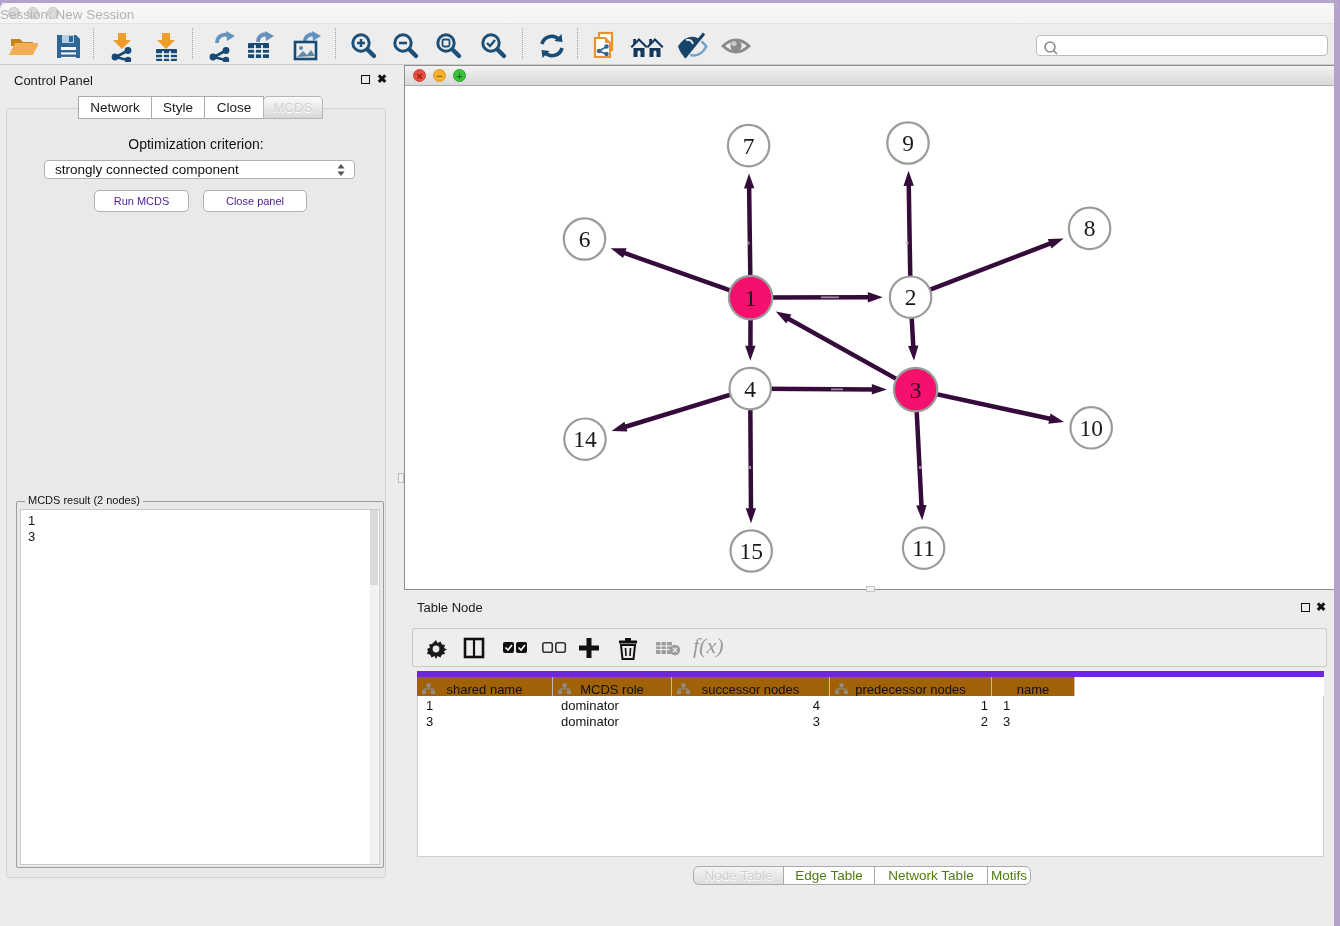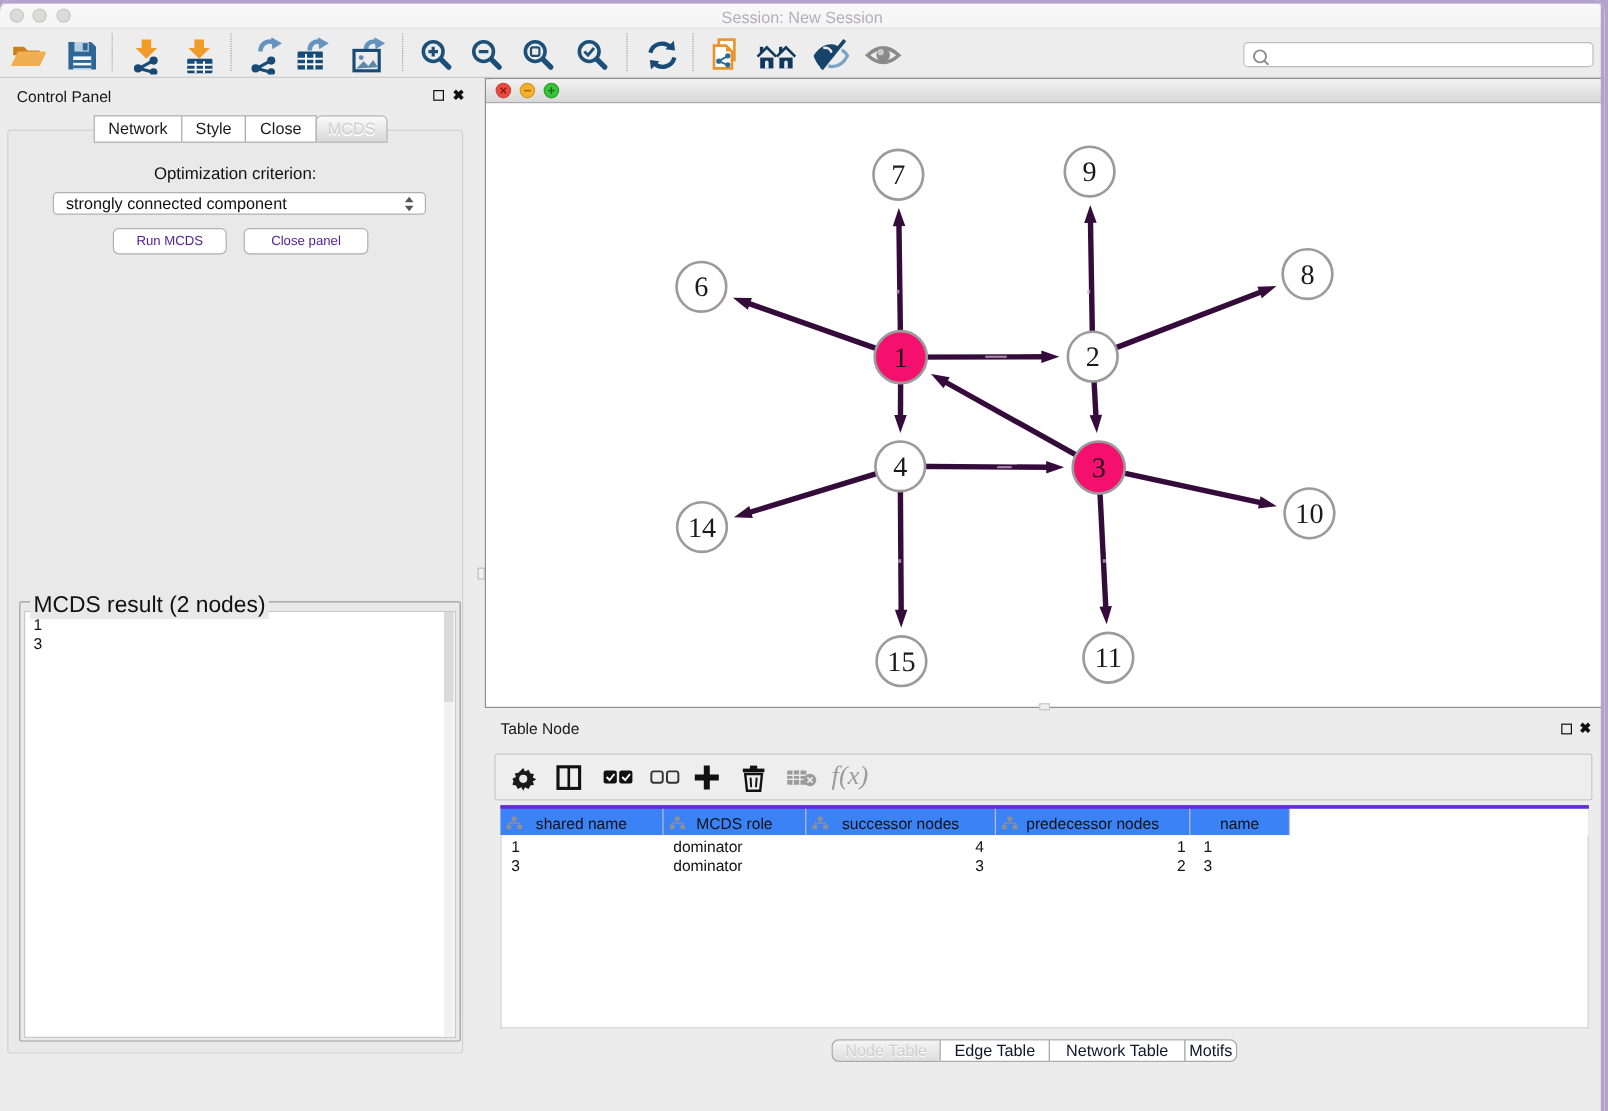--- a/index.html
+++ b/index.html
@@ -1,55 +1,55 @@
 <!DOCTYPE html>
 <html><head><meta charset="utf-8"><style>
 *{margin:0;padding:0;box-sizing:border-box}
 html,body{width:1340px;height:926px;overflow:hidden;font-family:"Liberation Sans",sans-serif;background:#b4a2cc}
 #rightstrip{position:absolute;right:0;top:0;width:3px;height:926px;background:#b4a2cc;z-index:60}
 #win{position:absolute;left:0;top:0;width:1337px;height:926px;background:#ececec;border-radius:9px 9px 0 0;overflow:hidden}
 #purpletop{position:absolute;left:0;top:0;width:1340px;height:3px;background:#b4a2cc;z-index:60}
 #titlebar{position:absolute;left:0;top:3px;width:100%;height:20px;background:linear-gradient(#f9f9f9,#f4f4f4);border-radius:9px 9px 0 0}
 #titlebar .tl{position:absolute;top:3.5px;width:12px;height:12px;border-radius:50%;background:#dbdbda;border:1px solid #c7c7c6}
-#title{position:absolute;top:4px;left:0;width:100%;text-align:center;font-size:13.5px;color:#b3b0b5}
+#title{position:absolute;top:4px;left:0;width:100%;text-align:left;font-size:13.5px;color:#b3b0b5}
 #toolbar{position:absolute;left:0;top:23px;width:100%;height:42px;background:#ededed;border-top:1px solid #e2e2e2;border-bottom:1px solid #cdcdcd}
 .sep{position:absolute;top:4px;height:31px;width:0;border-left:1px dotted #9f9f9f}
 .tbi{position:absolute;top:0}
 #search{position:absolute;left:1036px;top:11px;width:292px;height:21px;background:#fff;border:1px solid #bdbdbd;border-radius:4px}
 
 #cp-head{position:absolute;left:0;top:66px;width:392px;height:24px}
 #cp-title{position:absolute;left:14px;top:7px;font-size:13px;color:#1a1a1a}
 .wsq{position:absolute;width:9px;height:9px;border:1.5px solid #111}
 .wx{position:absolute;font-size:12px;font-weight:bold;color:#111}
 #cp-body{position:absolute;left:6px;top:108px;width:380px;height:770px;background:#e9e9e9;border:1px solid #d2d2d2;border-radius:3px}
 .tab{position:absolute;top:96px;height:23px;background:#fff;border:1px solid #ababab;font-size:13.5px;color:#1a1a1a;text-align:center;line-height:21px;z-index:3}
 .tabsel{background:linear-gradient(#fbfbfb,#d8d8d8);color:#cfcfcf;text-shadow:0 1px 0 #fff;border-radius:5px 5px 0 0;border:1px solid #b5b5b5}
 #optlabel{position:absolute;left:0;top:136px;width:392px;text-align:center;font-size:14px;color:#111}
 #dropdown{position:absolute;left:44px;top:160px;width:311px;height:19px;background:#fff;border:1px solid #b0b0b0;border-radius:4px;font-size:13.5px;color:#111;line-height:17px;padding-left:10px}
 .btn{position:absolute;top:190px;height:22px;background:#fff;border:1px solid #b0b0b0;border-radius:5px;font-size:11px;color:#4c1d95;text-align:center;line-height:20px}
 #groupbox{position:absolute;left:16px;top:501px;width:368px;height:367px;border:1px solid #9d9d9d;border-radius:2px}
-#grouplabel{position:absolute;left:25px;top:494px;background:#e9e9e9;padding:0 3px;font-size:19px;color:#111}
+#grouplabel{position:absolute;left:25px;top:494px;background:#e9e9e9;padding:0 3px;font-size:11px;color:#111}
 #resultbox{position:absolute;left:3px;top:7px;width:360px;height:356px;background:#fff;border:1px solid #c9c9c9}
 #resultbox .sb{position:absolute;right:1px;top:0;width:8px;height:354px;background:#f1f1f1}
 #resultbox .sbt{position:absolute;right:1px;top:0;width:8px;height:75px;background:#dadada}
 .rv{position:absolute;left:7px;font-size:13px;color:#111}
 
 #net{position:absolute;left:404px;top:65px;width:933px;height:525px;background:#fff;border:1px solid #8e8e8e}
 #nethead{position:absolute;left:0;top:0;width:100%;height:20px;background:linear-gradient(#f3f3f3,#d8d8d8);border-bottom:1px solid #ababab}
 #nettitle{position:absolute;left:0;top:3px;width:100%;text-align:center;font-size:13px;font-weight:bold;color:#111}
 .mc{position:absolute;top:2.5px;width:13px;height:13px;border-radius:50%;font-size:11px;font-weight:bold;text-align:center;line-height:13px}
 #graph{position:absolute;left:0;top:21px}
 
 #tp-title{position:absolute;left:417px;top:600px;font-size:13px;color:#1a1a1a}
 #tp-toolbar{position:absolute;left:412px;top:628px;width:915px;height:39px;background:#eeeeee;border:1px solid #c9c9c9;border-radius:2px}
-#thead{position:absolute;left:417px;top:671px;height:25px;background:#3b82f6;border-top:3px solid #6d28d9}
+#thead{position:absolute;left:417px;top:671px;height:25px;background:#a16207;border-top:6px solid #6d28d9}
 .th{position:absolute;top:0;height:25px;border-right:1px solid #bdbdbd;border-bottom:1px solid #dcdcdc;font-size:13px;color:#111;text-align:center;line-height:25px}
 #tbody{position:absolute;left:417px;top:696px;width:907px;height:161px;background:#fff;border:1px solid #cfcfcf;border-top:none}
 .td{position:absolute;font-size:13px;color:#111;height:16px;line-height:16px}
-.btab{position:absolute;top:866px;height:19px;background:#fff;border:1px solid #ababab;font-size:13.5px;color:#0f172a;text-align:center;line-height:17px}
+.btab{position:absolute;top:866px;height:19px;background:#fff;border:1px solid #ababab;font-size:13.5px;color:#4d7c0f;text-align:center;line-height:17px}
 #statusbar{position:absolute;left:0;top:893px;width:1340px;height:33px;background:#ececec;border-top:1px solid #c6c6c6}
 #memb{position:absolute;right:7px;top:4px;width:70px;height:23px;background:#fdfdfd;border:1px solid #a2a2a2;border-radius:4px;font-size:11.5px;color:#111;text-align:center;line-height:21px}
 #listb{position:absolute;left:11px;top:4px;width:26px;height:23px;background:#fdfdfd;border:1px solid #a2a2a2;border-radius:4px}
 </style></head><body>
 <div id="win">
 <div id="purpletop"></div>
     <div id="rightstrip"></div>
 <div id="titlebar">
  <div class="tl" style="left:8px"></div>
       <div class="tl" style="left:27px"></div>

